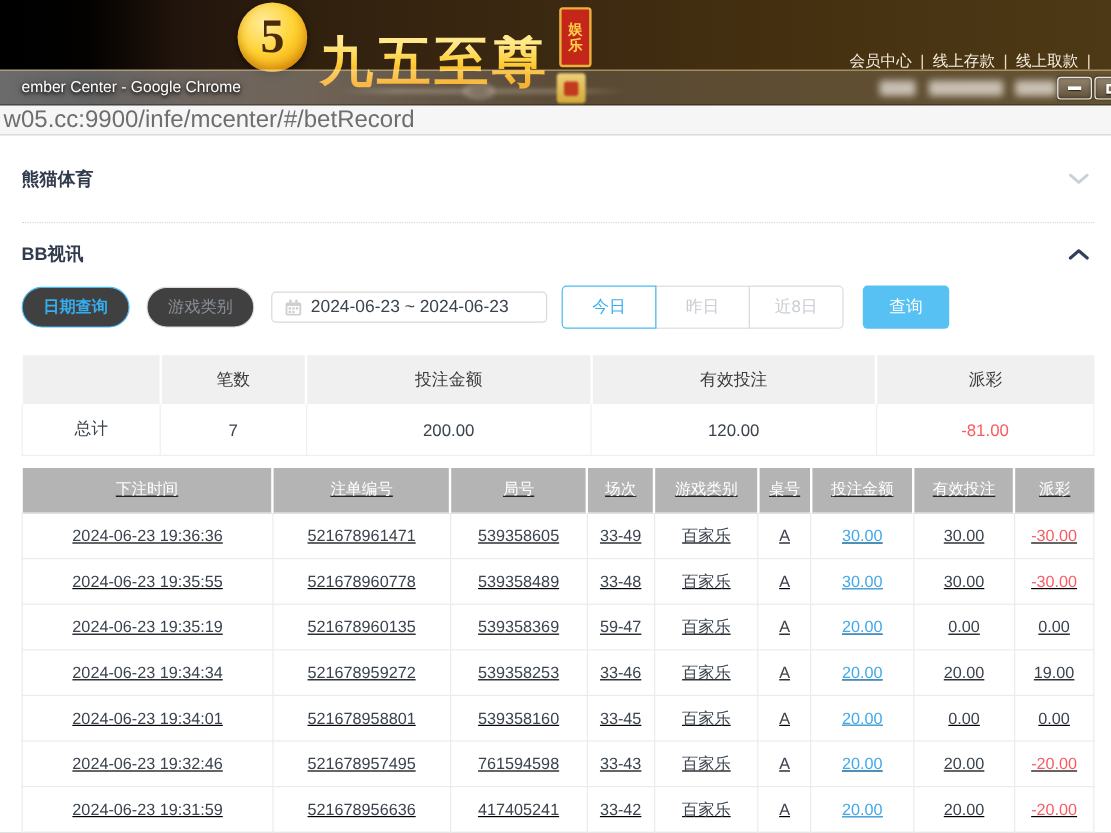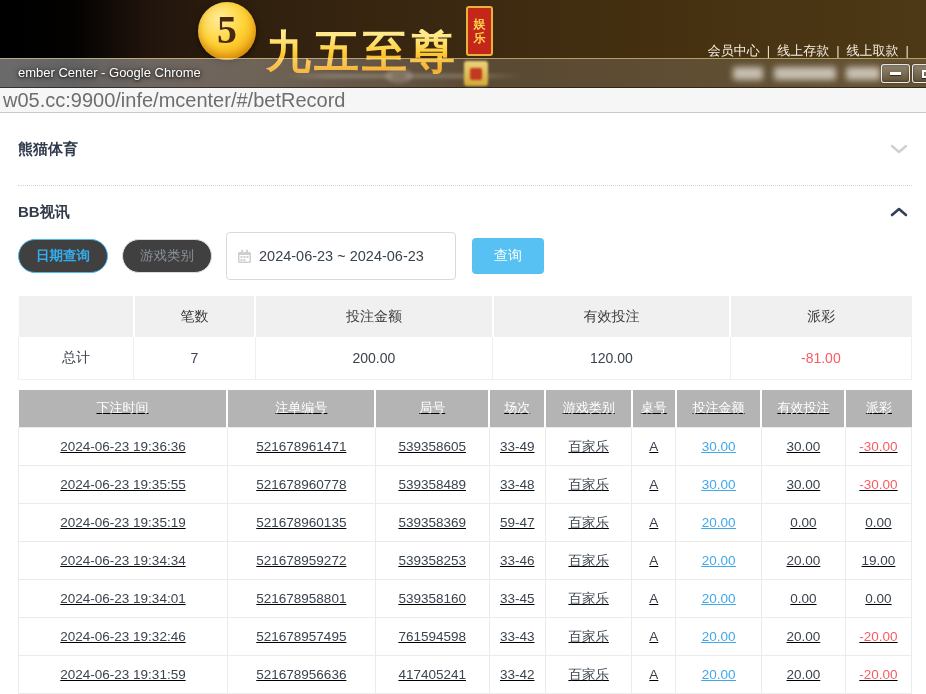--- a/index.html
+++ b/index.html
@@ -60,21 +60,21 @@
   .acc-row.panda { height:73px; border-bottom:1px dotted #d6d6d6; }
   .acc-row.bb { height:52px; }
   .acc-title { font-size:15px; font-weight:bold; color:#313b4c; }
   .chev { width:18px; height:12px; margin-right:4px; }
 
   
   .filter-row { display:flex; align-items:center; height:36px; margin-top:0; }
   .pill { height:34px; border-radius:17px; background:#404040; font-size:13.5px; padding:0 17px; display:flex; align-items:center; cursor:pointer;text-align:right; }
   .pill.active { border:1px solid #4cb9f2; color:#35aef0; font-weight:bold; }
   .pill.inactive { border:1px solid #dcdcdc; color:#8a9097; margin-left:14px; }
-  .date-box { margin-left:14px; height:48px; width:230px; border:1px solid #d9d9d9; border-radius:4px; background:#fff;
+  .date-box { margin-left:14px; height:26px; width:230px; border:1px solid #d9d9d9; border-radius:4px; background:#fff;
     display:flex; align-items:center; cursor:pointer; }
   .cal-icon { margin:0 7px 0 10px; display:block; }
   .date-text { font-size:14.5px; color:#3a434e; }
   .btn-group { display:flex; margin-left:12px; }
   .gbtn { height:36px; width:79px; background:#fff; font-size:14px; display:flex; align-items:center; justify-content:center; cursor:pointer; border:1px solid #dcdcdc; color:#c9ced4; }
   .gbtn + .gbtn { margin-left:-1px; }
   .gbtn:first-child { border-radius:4px 0 0 4px; }
   .gbtn:last-child { border-radius:0 4px 4px 0; }
   .gbtn.active { border:1px solid #4cb9f2; color:#35aef0; position:relative; z-index:2; }
   .query-btn { margin-left:16px; height:36px; width:72px; background:#57c1f3; border:none; border-radius:4px; color:#fff; font-size:14px; cursor:pointer; }
@@ -164,20 +164,25 @@
             <rect x="4" y="0.5" width="2" height="4" rx="1" fill="#cfcfcf"></rect>
             <rect x="9" y="0.5" width="2" height="4" rx="1" fill="#cfcfcf"></rect>
             <rect x="2.5" y="6" width="10" height="6.5" fill="#fff"></rect>
             <rect x="3.5" y="7" width="2" height="2" fill="#cfcfcf"></rect>
             <rect x="6.5" y="7" width="2" height="2" fill="#cfcfcf"></rect>
             <rect x="9.5" y="7" width="2" height="2" fill="#cfcfcf"></rect>
             <rect x="3.5" y="10" width="2" height="2" fill="#cfcfcf"></rect>
             <rect x="6.5" y="10" width="2" height="2" fill="#cfcfcf"></rect>
           </svg>
         <span class="date-text">2024-06-23 ~ 2024-06-23</span>
+      </div>
+      <div class="btn-group">
+        <div class="gbtn active">今日</div>
+        <div class="gbtn">昨日</div>
+        <div class="gbtn">近8日</div>
       </div>
       <button class="query-btn">查询</button>
     </div>
 
     <table class="summary-table">
       <colgroup>
           <col style="width:12.9%">
           <col style="width:13.6%">
           <col style="width:26.6%">
           <col style="width:26.6%">

